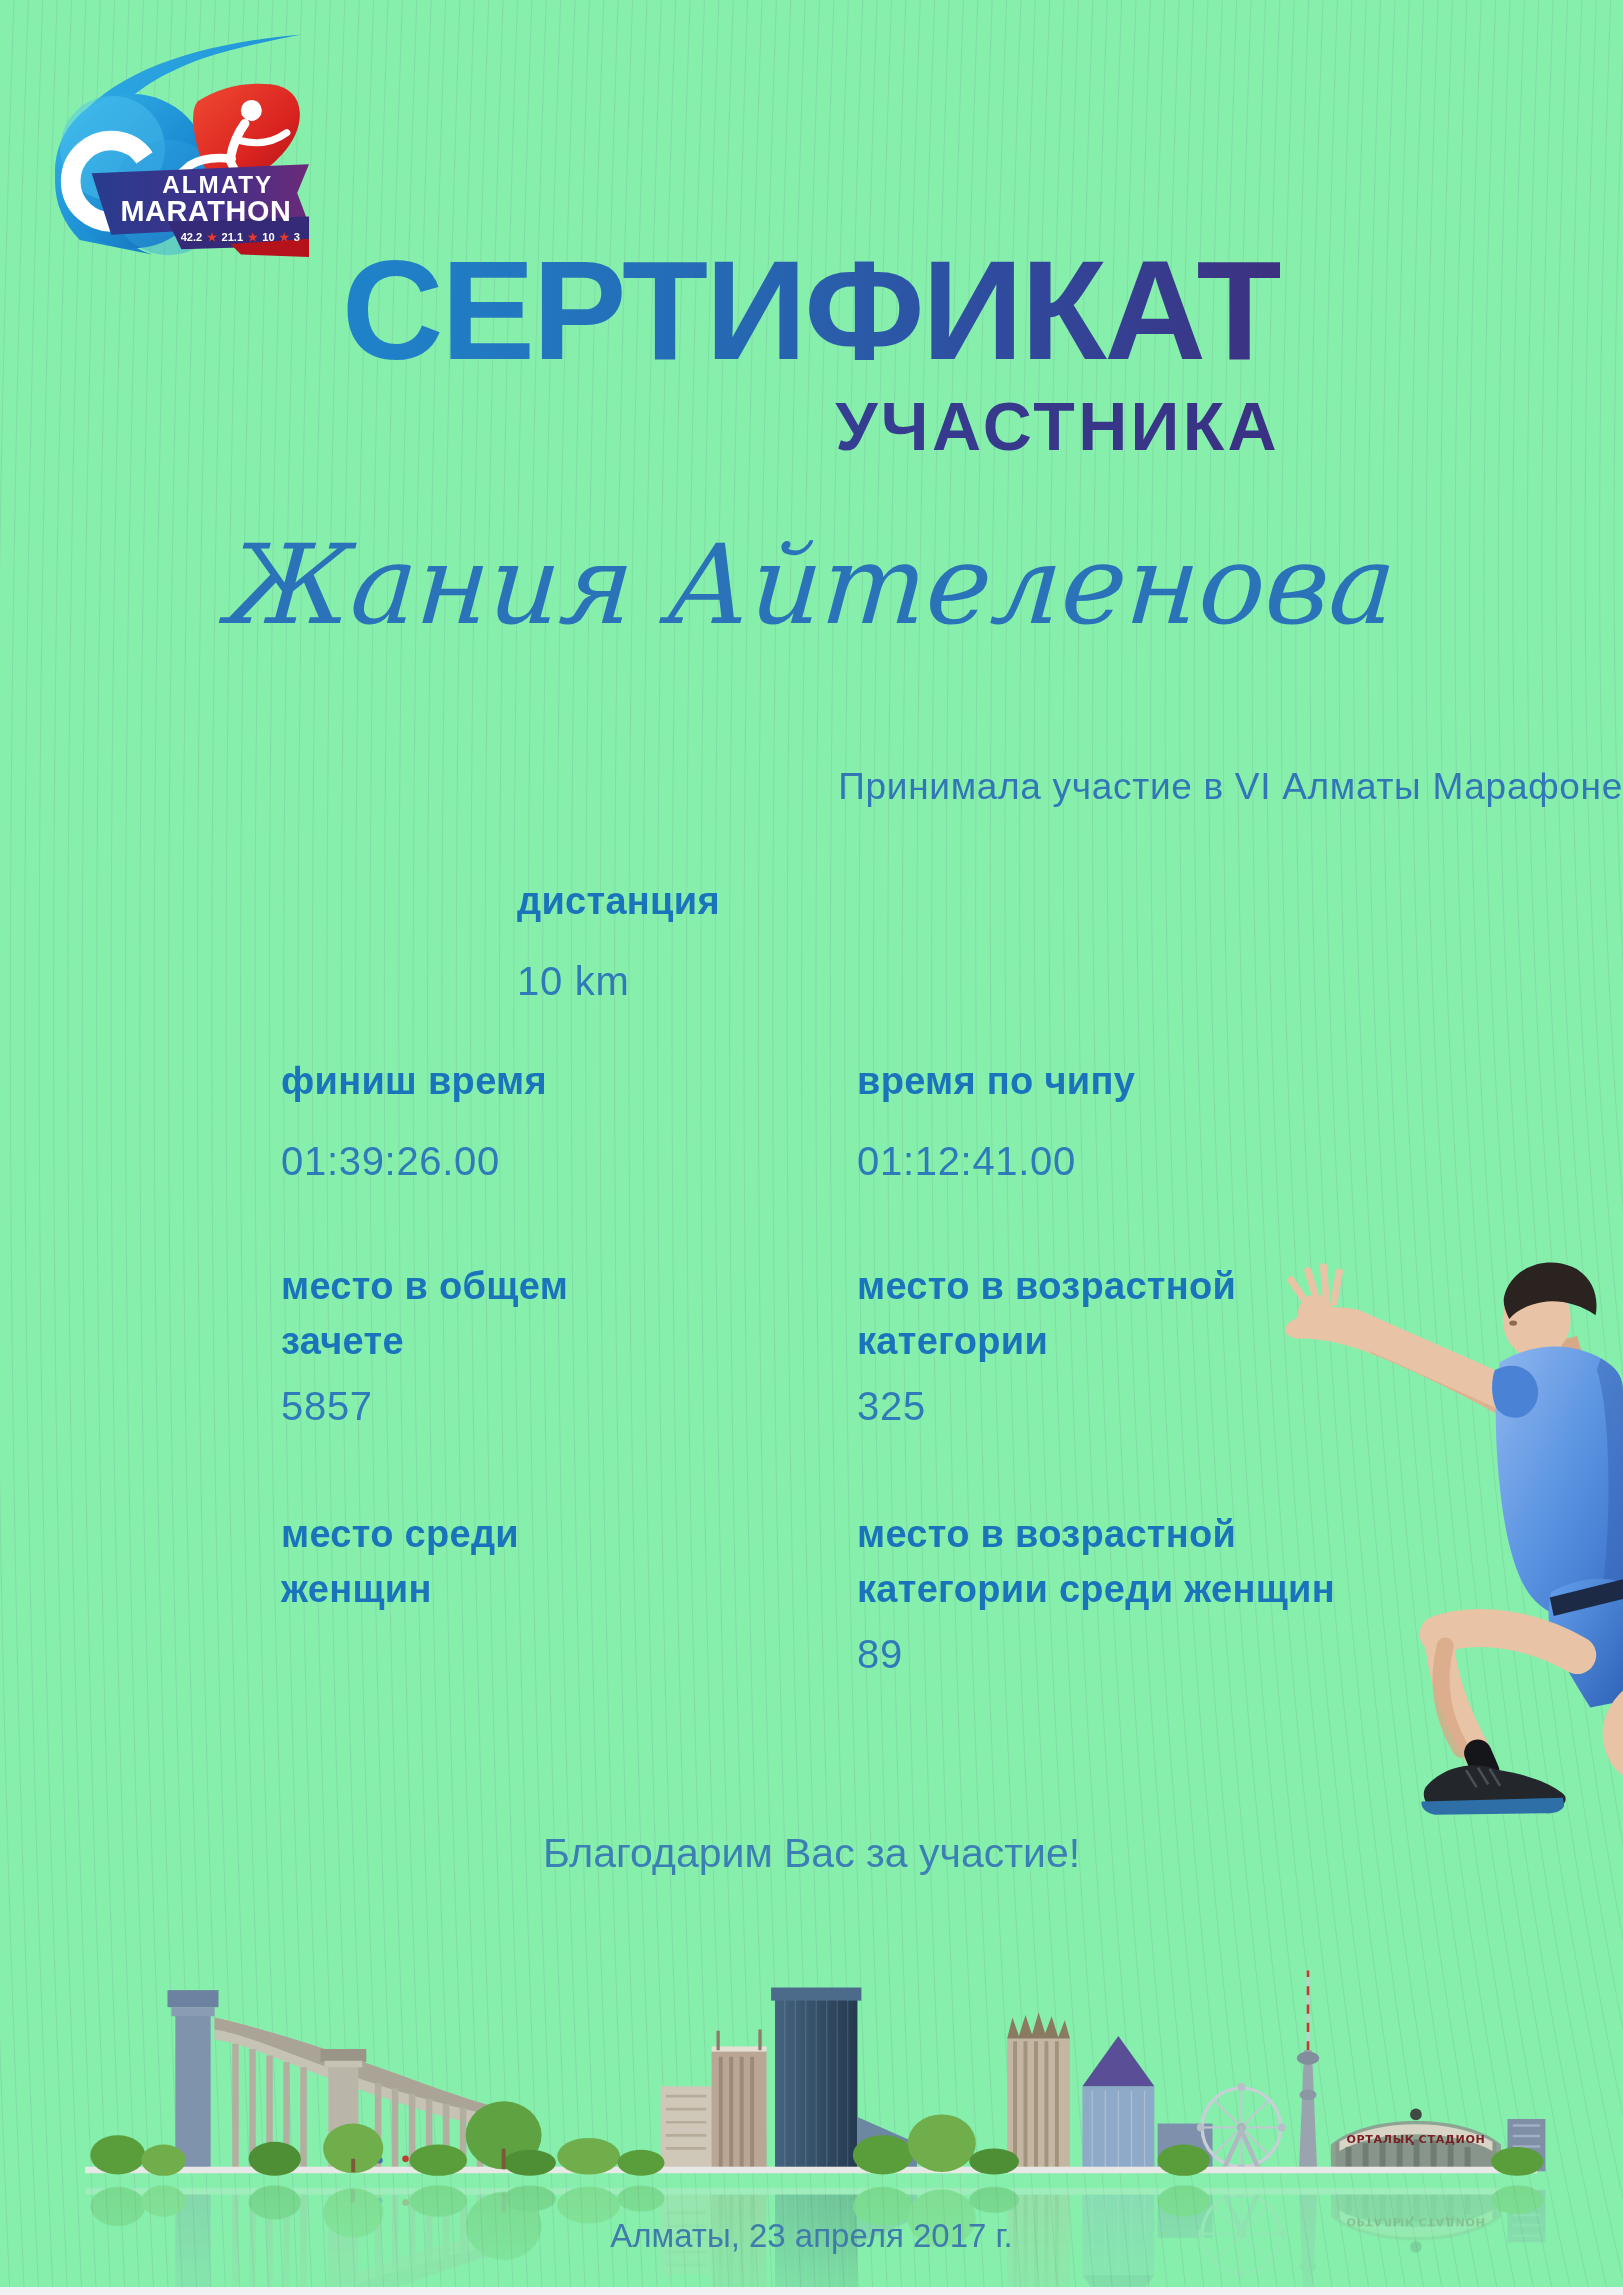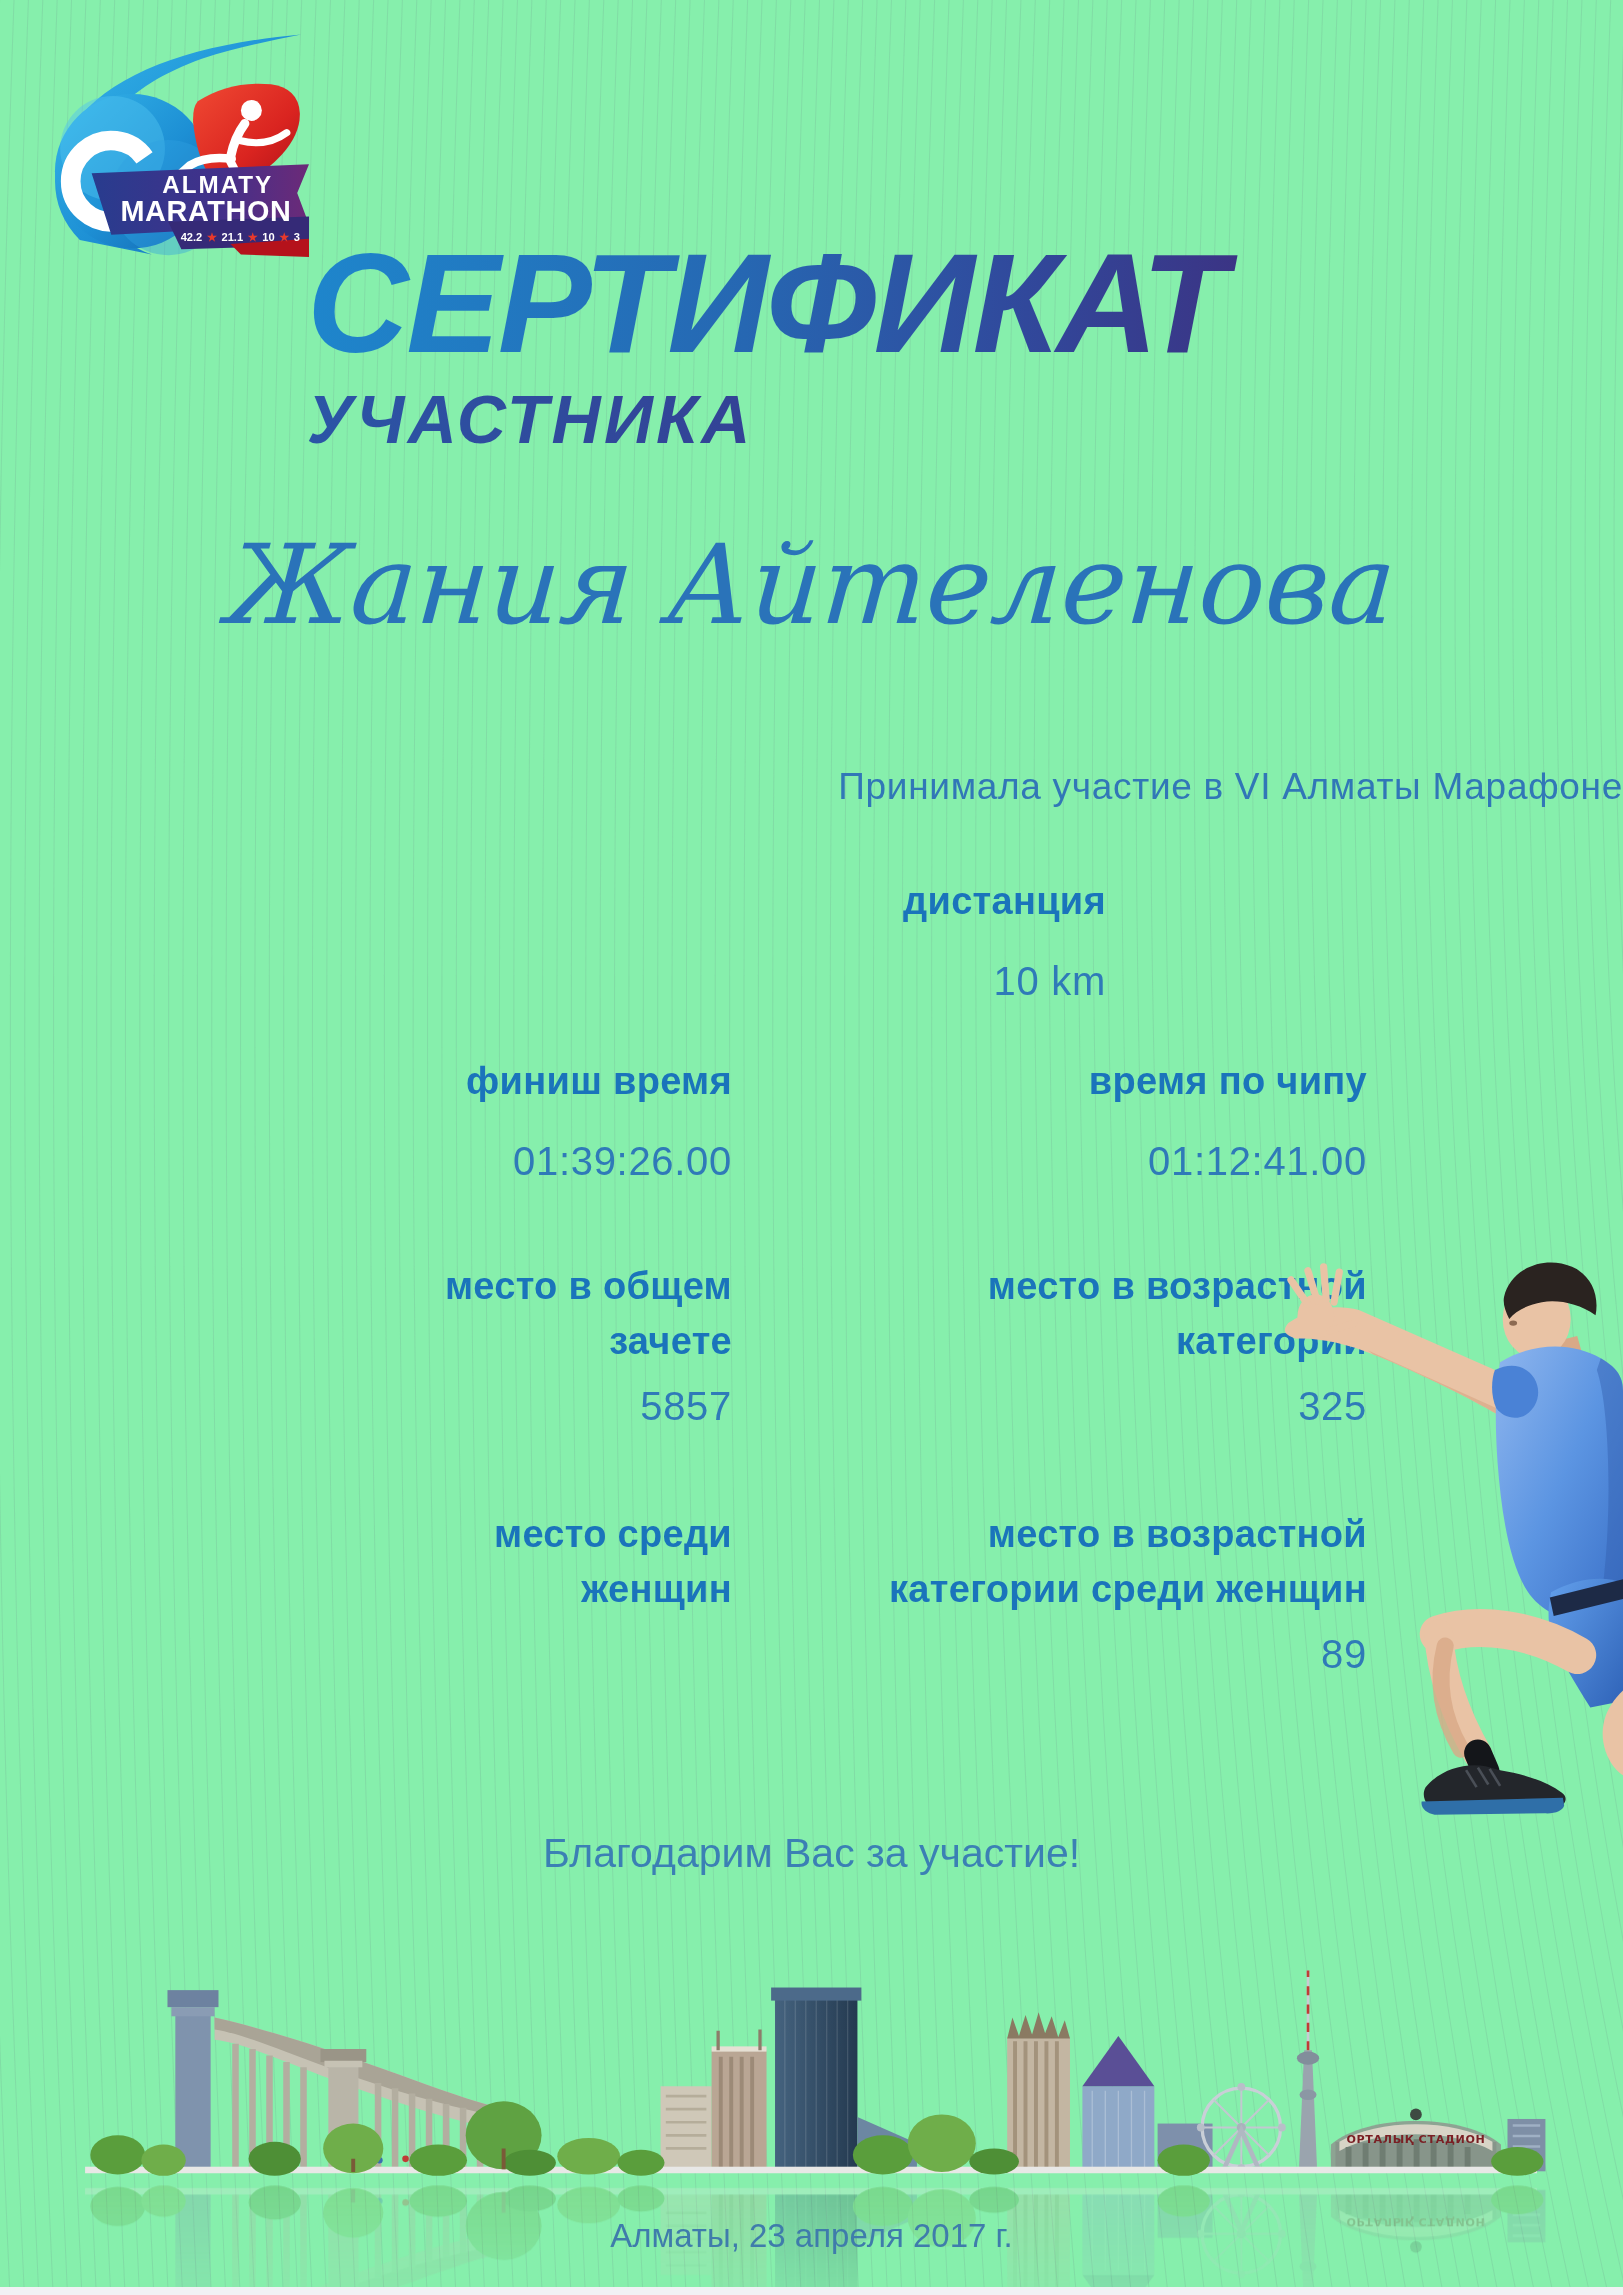--- a/index.html
+++ b/index.html
@@ -2,38 +2,38 @@
 <html style="font-size:10.5px"><head>
 <meta charset="utf-8">
 <style>
   html,body{margin:0;padding:0;background:#ffffff;}
   #page{position:relative;width:1623px;height:2295px;overflow:hidden;
         background:#86efac;font-family:"Liberation Sans",sans-serif;}
   #bg-lines{position:absolute;left:0;top:0;z-index:0;}
   .layer{position:absolute;z-index:2;}
 
   
-  .title-block{left:307px;top:233px;width:973px;font-style:italic;}
+  .title-block{left:307px;top:240px;width:973px;text-align:right;}
   .cert-title{font-size:141px;font-weight:bold;letter-spacing:-2.6px;line-height:1;
      background:linear-gradient(90deg,#1e86cc 0%,#2667b2 45%,#31489b 74%,#3d3080 100%);
      -webkit-background-clip:text;background-clip:text;color:transparent;white-space:nowrap;}
   .cert-subtitle{margin-top:10.5px;font-size:68px;font-weight:bold;letter-spacing:3.3px;line-height:1;
      background:linear-gradient(90deg,#2b55a6 0%,#363c90 60%,#3a3183 100%);
      -webkit-background-clip:text;background-clip:text;color:transparent;white-space:nowrap;}
 
   
   .participant{left:0;top:517px;width:1623px;text-align:center;
      font-family:"DejaVu Serif",serif;font-style:italic;font-size:110px;line-height:1.25;
      color:#2a73b9;transform:skewX(-4deg);white-space:nowrap;}
 
   .participation{left:0;top:766px;width:1623px;text-align:right;
      font-size:37px;color:#3177b7;letter-spacing:0.7px;}
 
   
-  .stat{text-align:right;}
+  .stat{text-align:left;}
   .stat .lbl{font-size:38px;font-weight:bold;color:#1a74bb;line-height:1.45;letter-spacing:0.3px;}
   .stat .val{font-size:40px;color:#2f7ab8;letter-spacing:0.7px;}
   .gap-lg{margin-top:30px;}
   .gap-sm{margin-top:14.4px;}
   .stat-distance{left:517px;top:874px;width:589px;}
   .cell-a1{left:281px;top:1054px;width:451px;}
   .cell-a2{left:857px;top:1054px;width:510px;}
   .cell-b1{left:281px;top:1259px;width:451px;}
   .cell-b2{left:857px;top:1259px;width:510px;}
   .cell-c1{left:281px;top:1507px;width:451px;}

